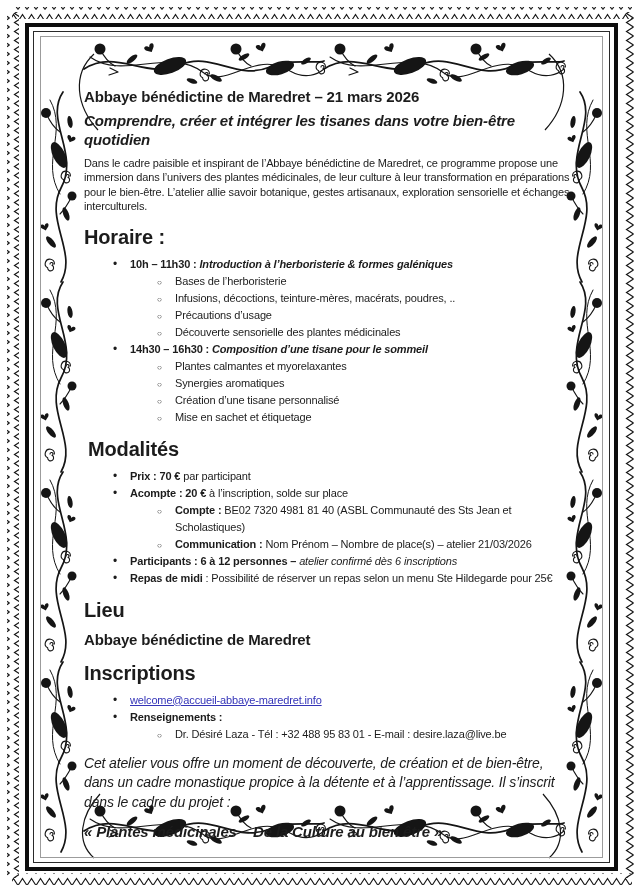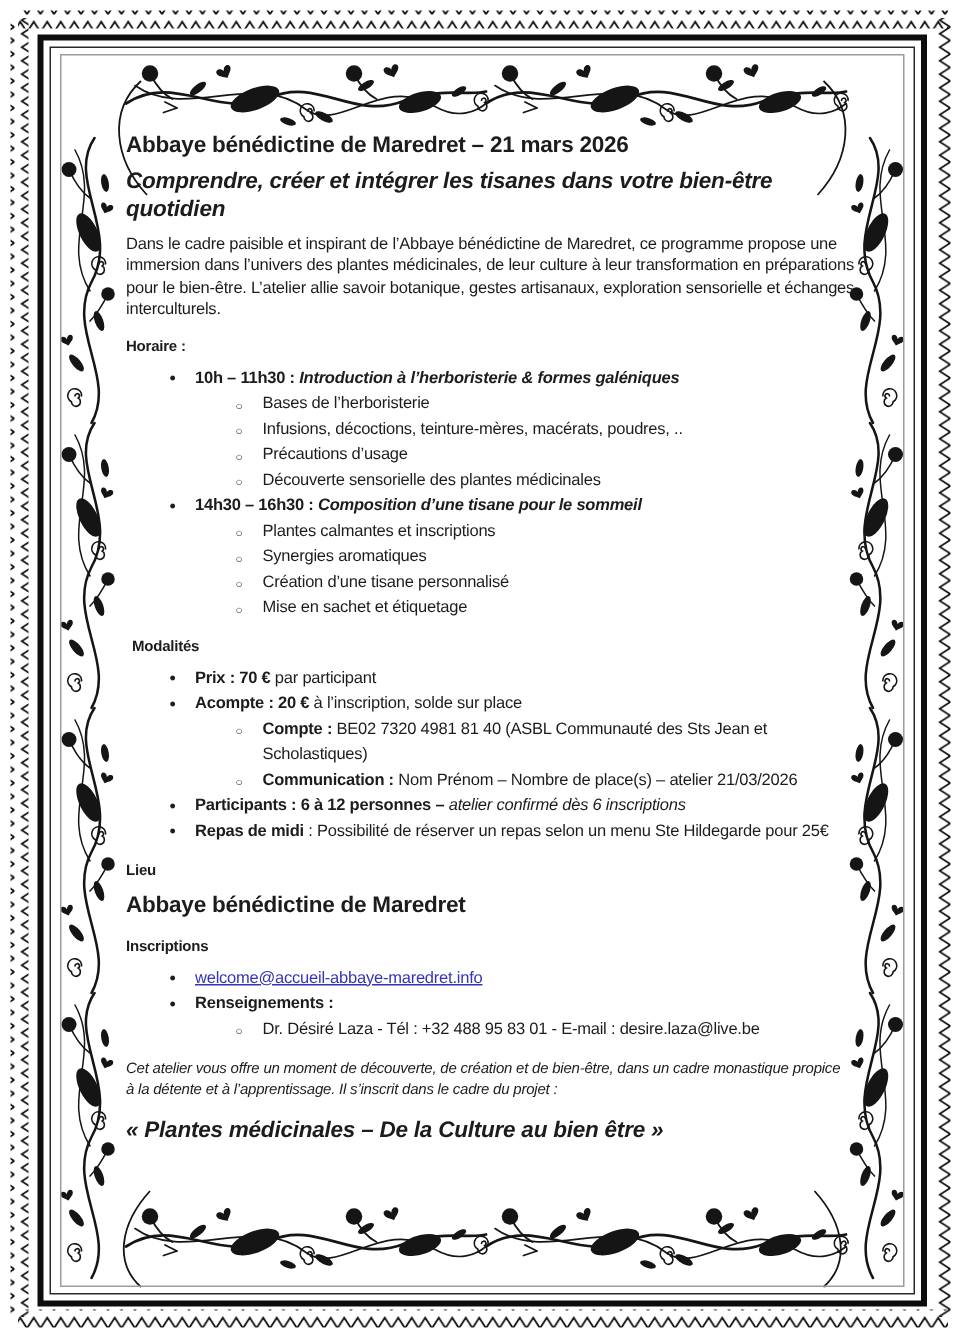--- a/index.html
+++ b/index.html
@@ -19,33 +19,33 @@
   .frame-outer{position:absolute;left:25px;top:23px;right:25px;bottom:21px;border:4px solid #0d0d0d;}
   .frame-mid{position:absolute;left:33px;top:31px;right:33px;bottom:29px;border:1px solid #2a2a2a;}
   .frame-inner{position:absolute;left:40px;top:36px;right:40px;bottom:34px;border:1px solid #9c9c9c;}
   .ornaments{position:absolute;left:0;top:0;width:643px;height:892px;pointer-events:none;}
   
   .content{position:absolute;left:84px;top:88px;width:494px;z-index:2;}
   .h-line{font-size:15px;font-weight:bold;margin-bottom:7px;}
   .title{font-size:20px;font-weight:bold;margin-bottom:8px;}
   .subtitle{font-size:15px;font-weight:bold;font-style:italic;line-height:1.25;max-width:432px;margin-bottom:6px;}
   .intro{font-size:11px;line-height:1.32;margin-bottom:4px;}
-  h2{font-size:10px;font-weight:bold;margin:12px 0 7px 0;}
+  h2{font-size:20px;font-weight:bold;margin:12px 0 7px 0;}
   h2.pad{padding-left:4px;}
   .row1,.row2{position:relative;font-size:11px;line-height:17px;}
   .row1{padding-left:46px;}
   .row1::before{content:"•";position:absolute;left:29px;top:0;font-size:12px;}
   .row2{padding-left:91px;}
   .row2::before{content:"○";position:absolute;left:73px;top:1px;font-size:8px;}
   .b{font-weight:bold;}
   .it{font-style:italic;}
   .lieu-name{font-size:15px;font-weight:bold;line-height:1.4;}
   .lieu-addr{font-size:11px;line-height:1.4;}
   a.mail{color:var(--link-blue);text-decoration:underline;text-align:center;}
-  .closing{font-size:10px;font-style:italic;line-height:1.4;margin-top:11px;max-width:480px;}
+  .closing{font-size:14px;font-style:italic;line-height:1.4;margin-top:11px;max-width:480px;}
   .quote{font-size:15px;font-weight:bold;font-style:italic;margin-top:11px;}
 </style>
 </head>
 <body>
 
 <svg class="ornaments" viewBox="0 0 643 892" xmlns="http://www.w3.org/2000/svg" aria-hidden="true">
   <defs>
     <pattern id="zzH" width="9" height="12" patternUnits="userSpaceOnUse">
       <path d="M0,9.5 L4.5,2.5 L9,9.5" fill="none" stroke="#151515" stroke-width="1.2"></path>
     </pattern>
@@ -139,21 +139,21 @@
   <p class="intro">Dans le cadre paisible et inspirant de l’Abbaye bénédictine de Maredret, ce programme propose une immersion dans l’univers des plantes médicinales, de leur culture à leur transformation en préparations pour le bien-être. L’atelier allie savoir botanique, gestes artisanaux, exploration sensorielle et échanges interculturels.</p>
 
   <h2>Horaire :</h2>
   <div>
     <div class="row1"><span class="b">10h – 11h30 :</span><span class="b it"> Introduction à l’herboristerie &amp; formes galéniques</span></div>
     <div class="row2">Bases de l’herboristerie</div>
     <div class="row2">Infusions, décoctions, teinture-mères, macérats, poudres, ..</div>
     <div class="row2">Précautions d’usage</div>
     <div class="row2">Découverte sensorielle des plantes médicinales</div>
     <div class="row1"><span class="b">14h30 – 16h30 :</span><span class="b it"> Composition d’une tisane pour le sommeil</span></div>
-    <div class="row2">Plantes calmantes et inscriptions</div>
+    <div class="row2">Plantes calmantes et myorelaxantes</div>
     <div class="row2">Synergies aromatiques</div>
     <div class="row2">Création d’une tisane personnalisé</div>
     <div class="row2">Mise en sachet et étiquetage</div>
   </div>
 
   <h2 class="pad">Modalités</h2>
   <div>
     <div class="row1"><span class="b">Prix : 70 €</span><span> par participant</span></div>
     <div class="row1"><span class="b">Acompte : 20 €</span><span> à l’inscription, solde sur place</span></div>
     <div class="row2"><span class="b">Compte :</span><span> BE02 7320 4981 81 40 (ASBL Communauté des Sts Jean et Scholastiques)</span></div>

